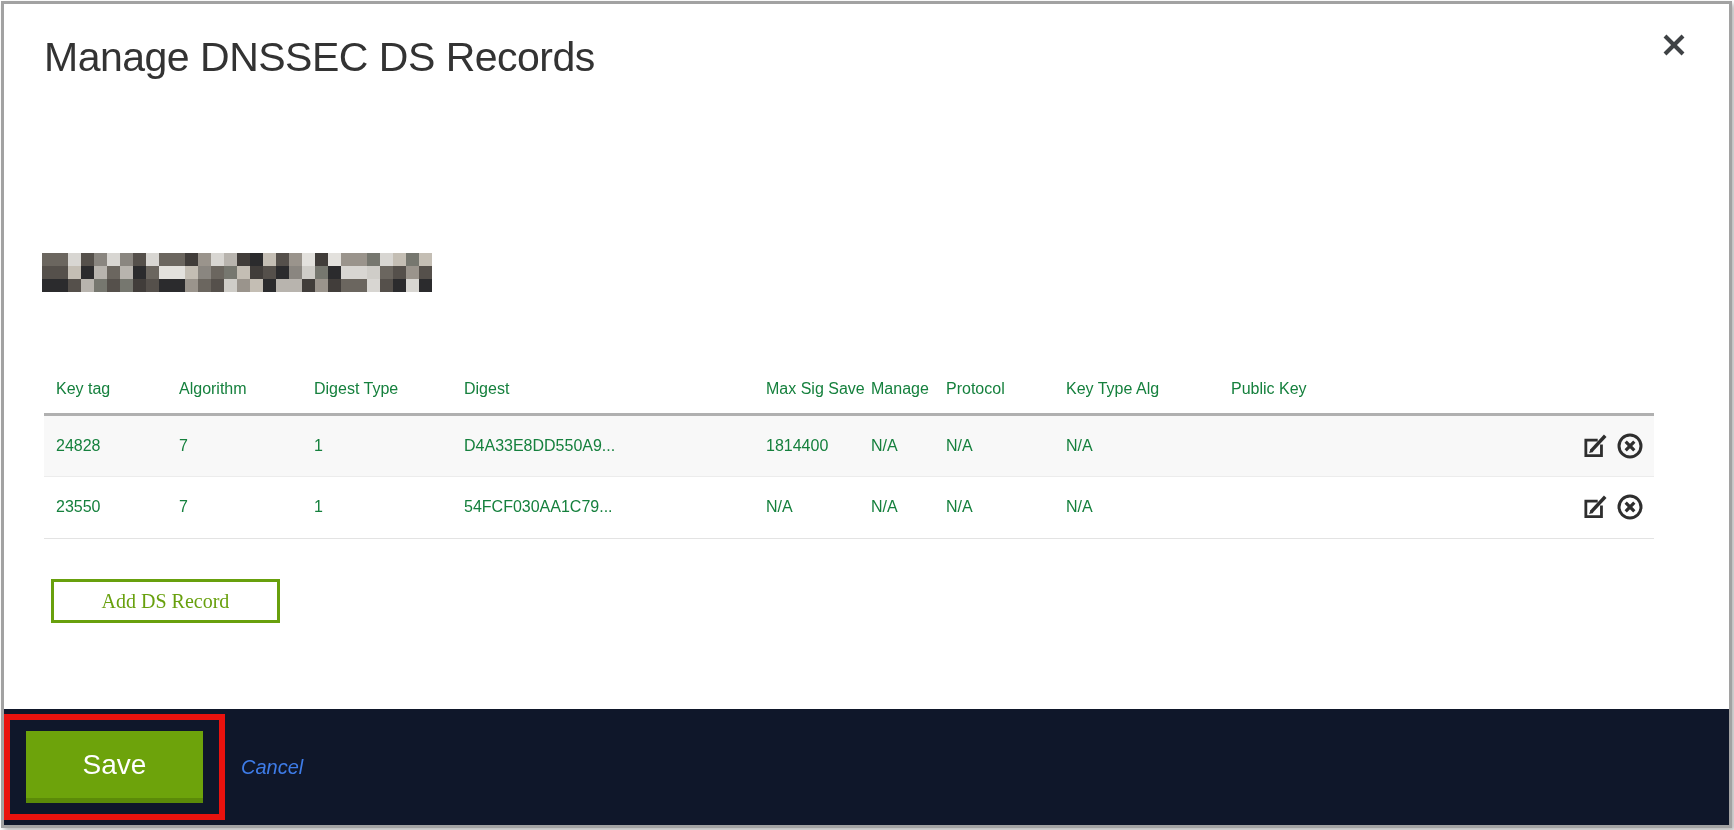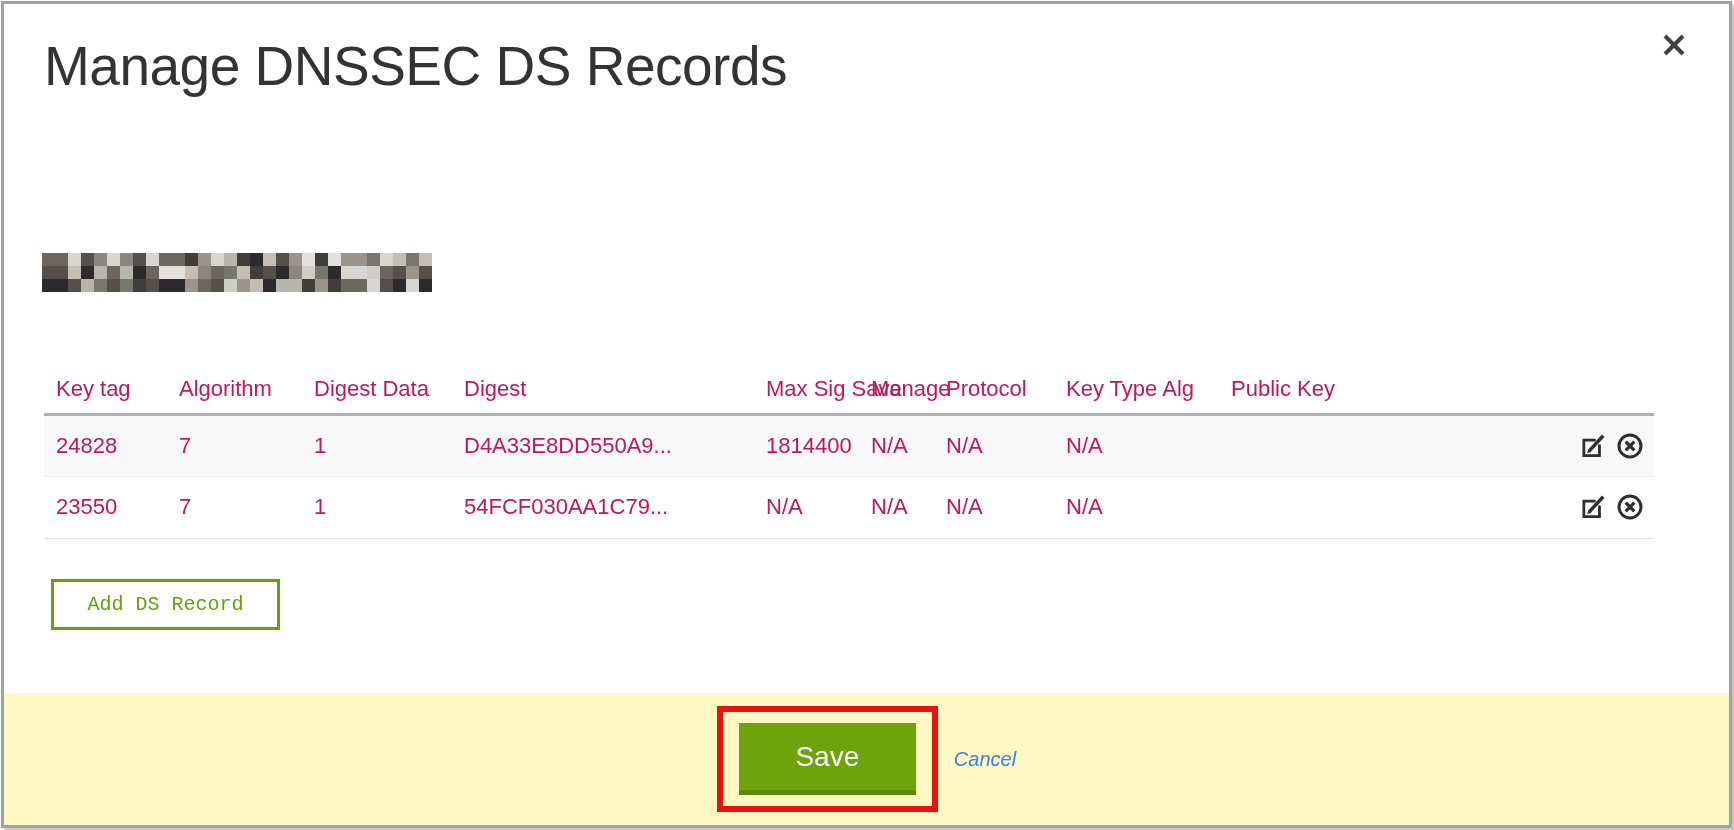--- a/index.html
+++ b/index.html
@@ -9,21 +9,21 @@
   .modal {
     position: absolute; top: 1px; left: 1px;
     width: 1731px; height: 827px;
     background: #fff;
     border: 3px solid #a2a2a2;
     box-shadow: 3px 3px 5px rgba(0,0,0,0.28);
   }
 
   .modal-title {
     position: absolute; top: 30px; left: 40px;
-    font-size: 55px; font-weight: 300; letter-spacing: -0.5px; color: #333;
+    font-size: 41px; font-weight: 300; letter-spacing: -0.5px; color: #333;
   }
 
   .close-btn {
     position: absolute; top: 24px; right: 38px;
     width: 34px; height: 34px; cursor: pointer;
     display: flex; align-items: center; justify-content: center;
   }
 
   .redacted-domain {
     position: absolute; top: 249px; left: 38px;
@@ -34,47 +34,47 @@
 
   .instruction {
     position: absolute; top: 316px; left: 40px;
     font-size: 24px; color: #333;
   }
 
   .ds-table {
     position: absolute; top: 362px; left: 40px;
     width: 1610px;
     border-collapse: collapse; table-layout: fixed;
-    font-size: 22px; color: #be185d;
+    font-size: 16px; color: #15803d;
   }
   .ds-table th {
     font-weight: 400; text-align: left; padding: 0 0 0 12px;
     height: 48px; vertical-align: middle; white-space: nowrap;
   }
   .ds-table td {
     height: 62px; vertical-align: middle; padding: 0 0 0 12px; white-space: nowrap;
     overflow: hidden;
   }
   tr.row-odd  { background: #f8f8f8; border-top: 3px solid #b0b0b0; }
   tr.row-even { background: #ffffff; border-top: 1px solid #ececec; border-bottom: 1px solid #e3e3e3; }
   td.actions { text-align: right; padding-right: 10px; }
   .icon-btn { display: inline-block; vertical-align: middle; cursor: pointer; line-height: 0; }
   .icon-btn + .icon-btn { margin-left: 3px; }
 
   .add-record-btn {
     position: absolute; top: 575px; left: 47px;
-    width: 229px; height: 51px;
+    width: 229px; height: 44px;
     background: #fff; border: 3px solid #68a00d; color: #68a00d;
-    font-size: 20px; font-family: Liberation Mono, monospace; cursor: pointer;
+    font-size: 20px; font-family: Liberation Serif, serif; cursor: pointer;
   }
 
   .modal-footer {
-    position: absolute; left: 0; right: 0; bottom: 0; height: 132px;
-    background: #fef9c3;
-    display: flex; align-items: center; justify-content: center;
+    position: absolute; left: 0; right: 0; bottom: 0; height: 116px;
+    background: #0f172a;
+    display: flex; align-items: center; justify-content: flex-start;
   }
   .annotation-box {
     border: 6px solid #ea120e;
     padding: 11px 16px;
     display: inline-block;
   }
   .save-btn {
     width: 177px; height: 72px;
     background: #6da30b; border: none; border-bottom: 5px solid #5b8a08;
     color: #fff; font-size: 28px; font-family: inherit; cursor: pointer;
@@ -202,21 +202,21 @@
         <col style="width:75px">
       <col style="width:120px">
         <col style="width:165px">
         <col style="width:265px">
       <col style="width:170px">
     </colgroup>
     <thead>
       <tr>
         <th>Key tag</th>
         <th>Algorithm</th>
-        <th>Digest Data</th>
+        <th>Digest Type</th>
         <th>Digest</th>
         <th>Max Sig Save</th>
         <th>Manage</th>
         <th>Protocol</th>
         <th>Key Type Alg</th>
         <th>Public Key</th>
         <th></th>
       </tr>
     </thead>
     <tbody>

